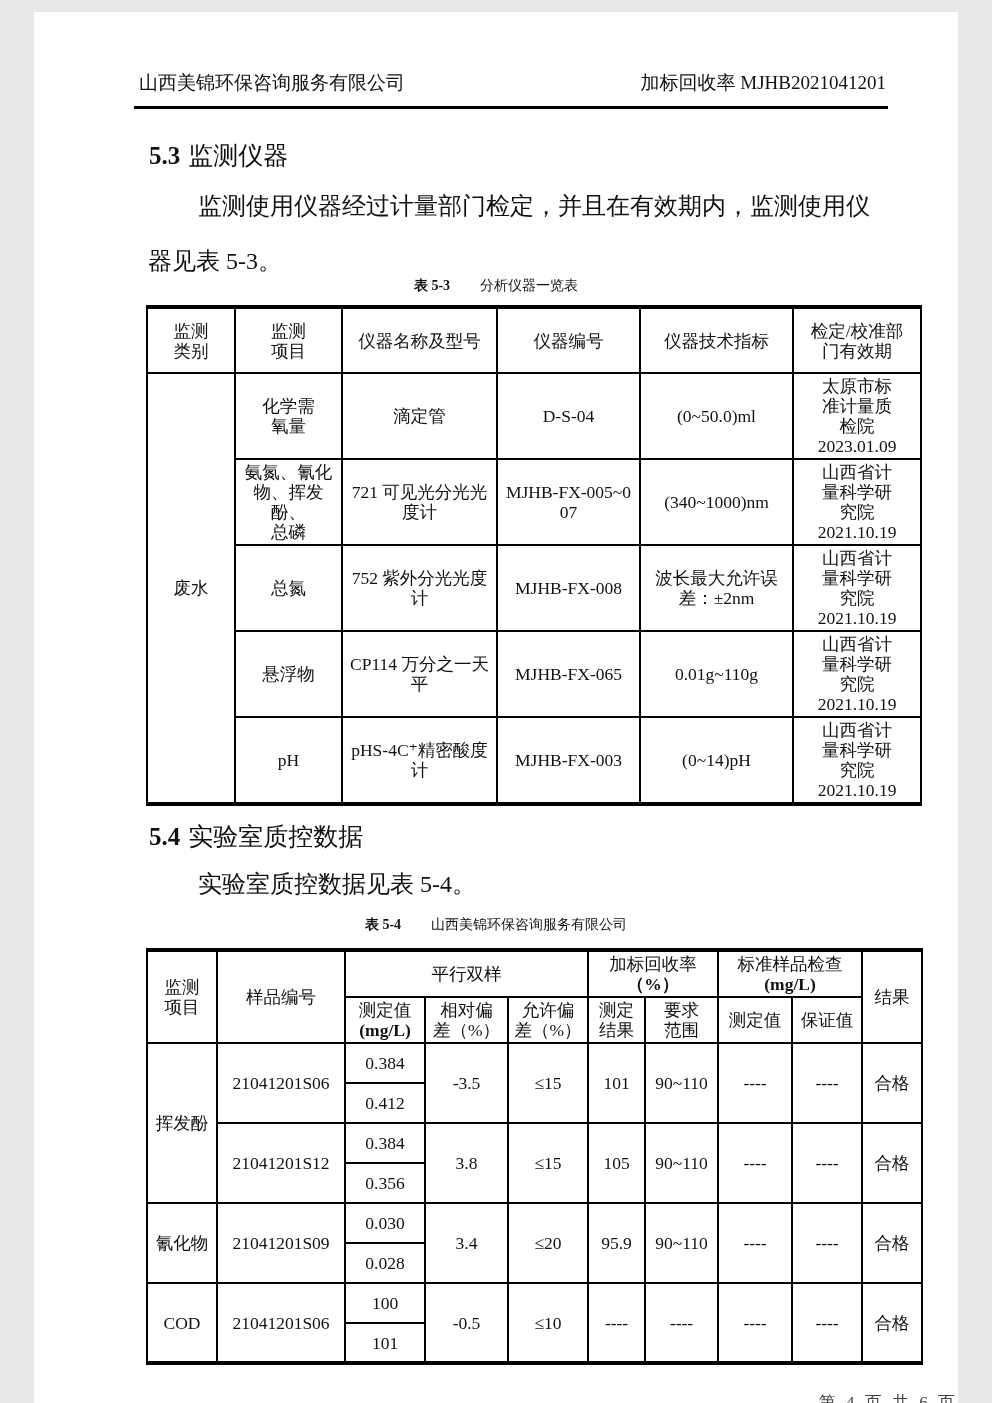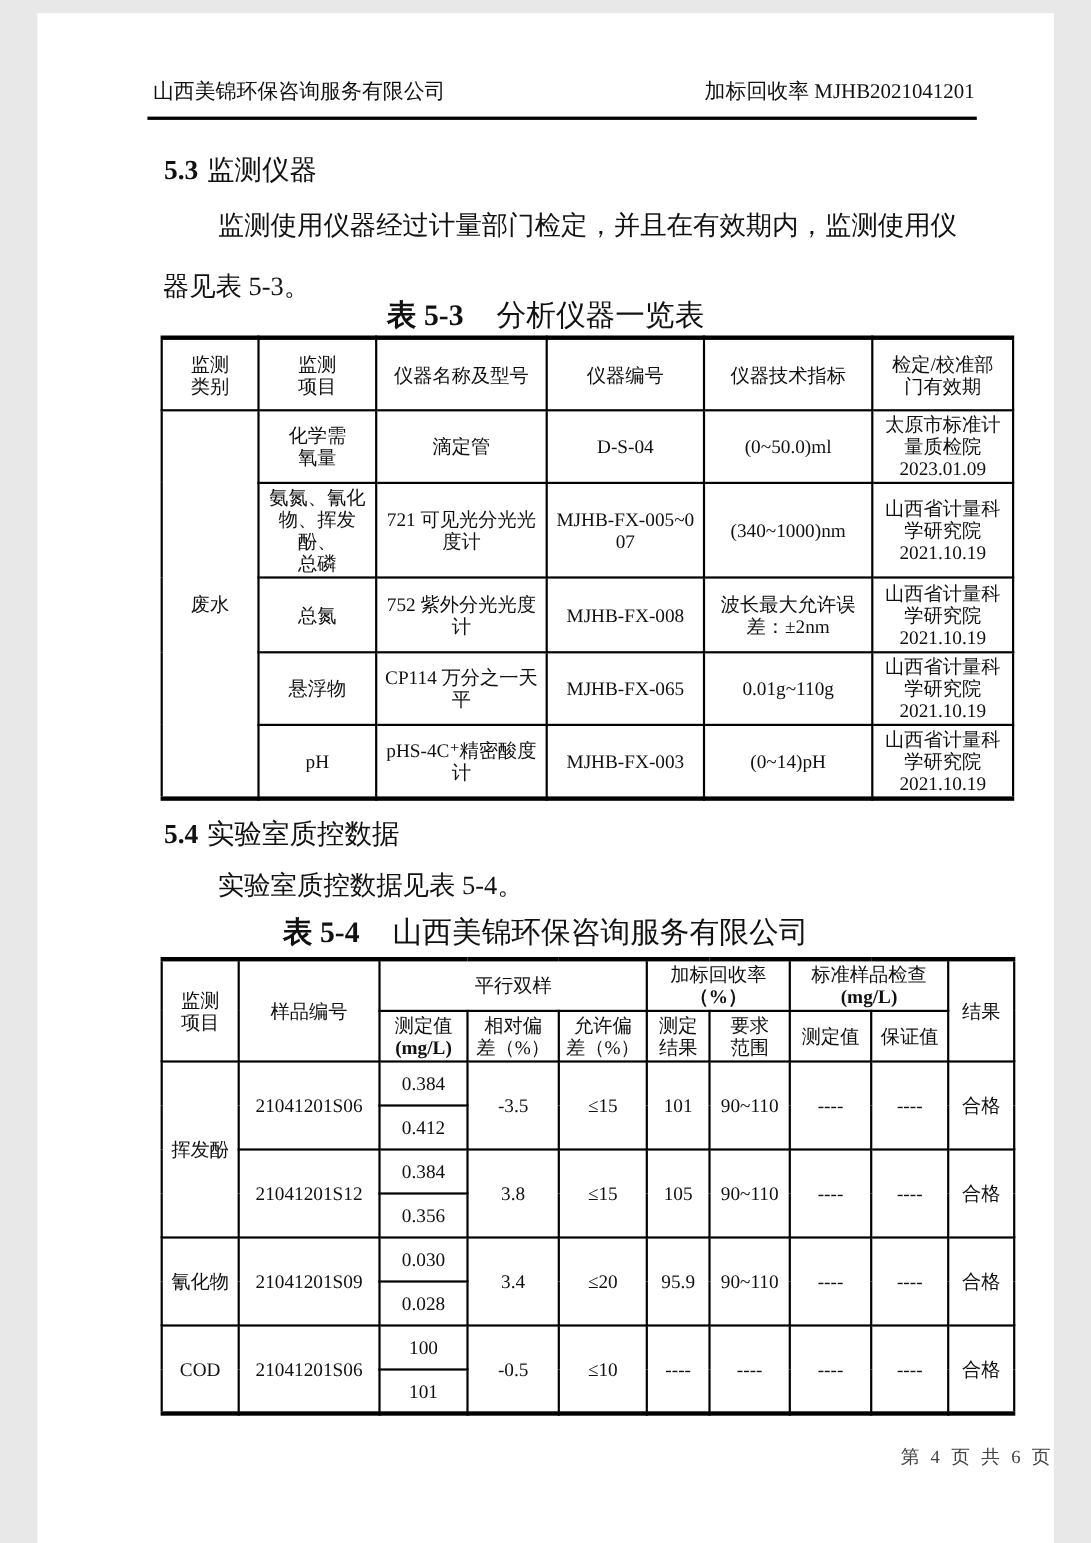--- a/index.html
+++ b/index.html
@@ -37,21 +37,21 @@
     margin: 8px 88px 0 114px;
     font-size: 24px;
     line-height: 55px;
     text-indent: 50px;
     text-align: justify;
   }
   .para-2 { margin-top: 5px; }
   
   .tbl-caption {
     text-align: center;
-    font-size: 27px;
+    font-size: 14px;
     line-height: 26px;
   }
   .cap-3 { margin-top: -16px; }
   .cap-4 { margin-top: 0px; }
   .tbl-caption .cap-label { font-weight: bold; margin-right: 30px; }
   
   table {
     border-collapse: collapse;
     table-layout: fixed;
     margin-left: 112px;
@@ -67,21 +67,21 @@
     vertical-align: middle;
     font-size: 17.5px;
     line-height: 20px;
     padding: 2px 4px;
     overflow: hidden;
   }
   .ln { display: block; }
   th .unit { font-weight: bold; }
   .brk { word-break: break-all; }
   .spec { padding: 2px 8px; border-radius: 22px; }
-  .cal { padding: 2px 2px; }
+  .cal { padding: 2px 22px; }
   
   .t3 .hr  { height: 66px; }
   .t3 .r1  { height: 64px; }
   .t3 .r2  { height: 70px; }
   .t3 .r3  { height: 68px; }
   .t3 .r4  { height: 65px; }
   .t3 .r5  { height: 65px; }
   .t4 .hr  { height: 46px; }
   .t4 .dr  { height: 40px; }
   

